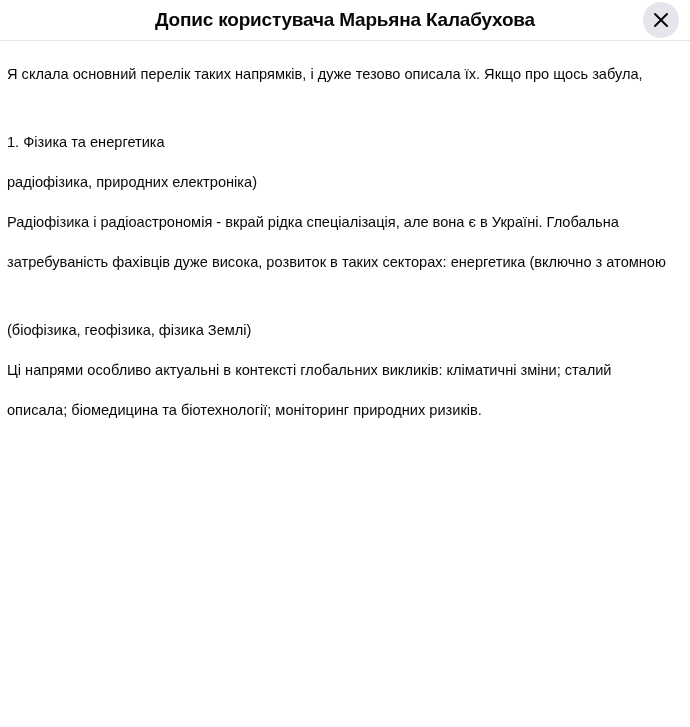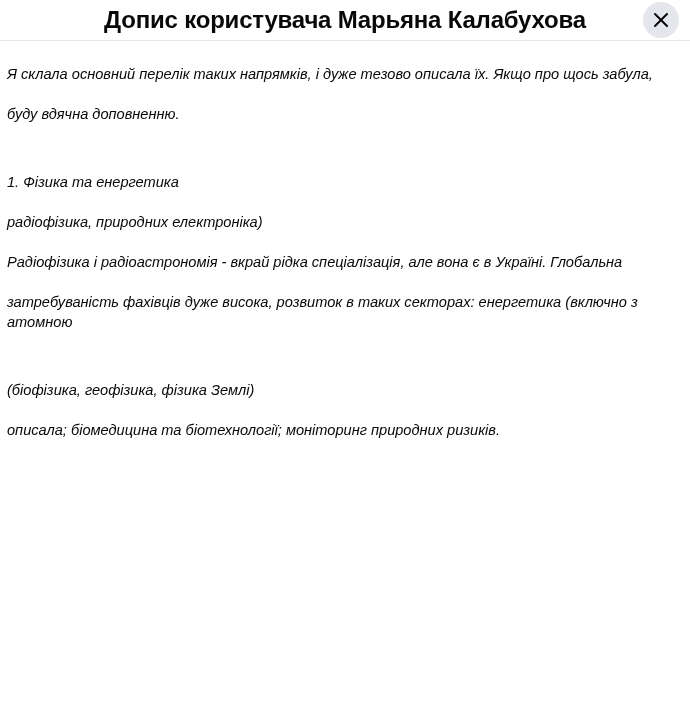--- a/index.html
+++ b/index.html
@@ -21,21 +21,21 @@
     width: 690px;
     height: 40px;
     border-bottom: 1px solid #e4e6eb;
     background: #ffffff;
   }
   .dialog-title {
     position: absolute;
     left: 0; right: 0;
     top: 6px;
     text-align: center;
-    font-size: 24px;
+    font-size: 19px;
     font-weight: bold;
     line-height: 28px;
     color: #080809;
     letter-spacing: -0.2px;
   }
   .close-button {
     position: absolute;
     left: 643px;
     top: 2px;
     width: 36px;
@@ -55,49 +55,49 @@
     top: 44px;
     width: 680px;
     font-size: 14.6px;
     line-height: 20px;
     color: #080809;
   }
   .para {
     margin: 0 0 8px 0;
     white-space: pre-line;
   }
-  .line { display: block; font-style: italic; }
+  .line { display: block; }
 </style>
 </head>
 <body>
 
 <div class="dialog-header">
   <div class="dialog-title">Допис користувача Марьяна Калабухова</div>
   <div class="close-button" aria-label="Закрити">
     <span>
       <svg width="16" height="16" viewBox="0 0 16 16">
         <path d="M2 2 L14 14 M14 2 L2 14" stroke="#050505" stroke-width="2" stroke-linecap="round"></path>
       </svg>
     </span>
   </div>
 </div>
 
 <div class="post-body">
   <p class="para">
     <span class="line">Я склала основний перелік таких напрямків, і дуже тезово описала їх. Якщо про щось забула,</span>
-    <span class="line">буду вдячна доповненню.</span>
   </p>
   <p class="para">
     <span class="line">1. Фізика та енергетика</span>
     <span class="line">радіофізика, природних електроніка)</span>
     <span class="line">Радіофізика і радіоастрономія - вкрай рідка спеціалізація, але вона є в Україні. Глобальна</span>
     <span class="line">затребуваність фахівців дуже висока, розвиток в таких секторах: енергетика (включно з атомною</span>
   </p>
   <p class="para">
     <span class="line">(біофізика, геофізика, фізика Землі)</span>
+    <span class="line">Ці напрями особливо актуальні в контексті глобальних викликів: кліматичні зміни; сталий</span>
     <span class="line">описала; біомедицина та біотехнології; моніторинг природних ризиків.</span>
   </p>
   <p class="para">
     
     
   </p>
 
 </div>
 
 </body></html>

